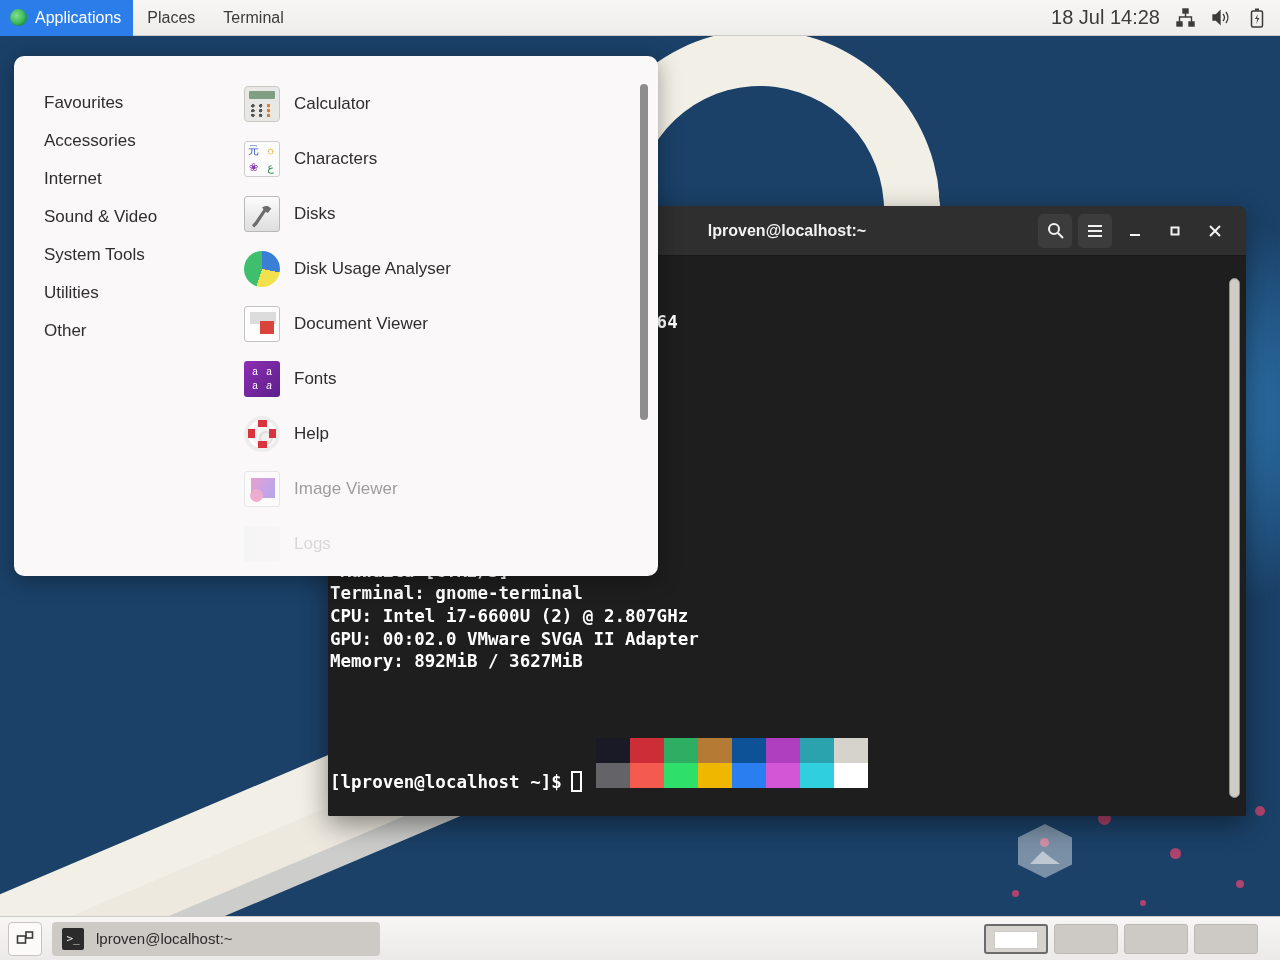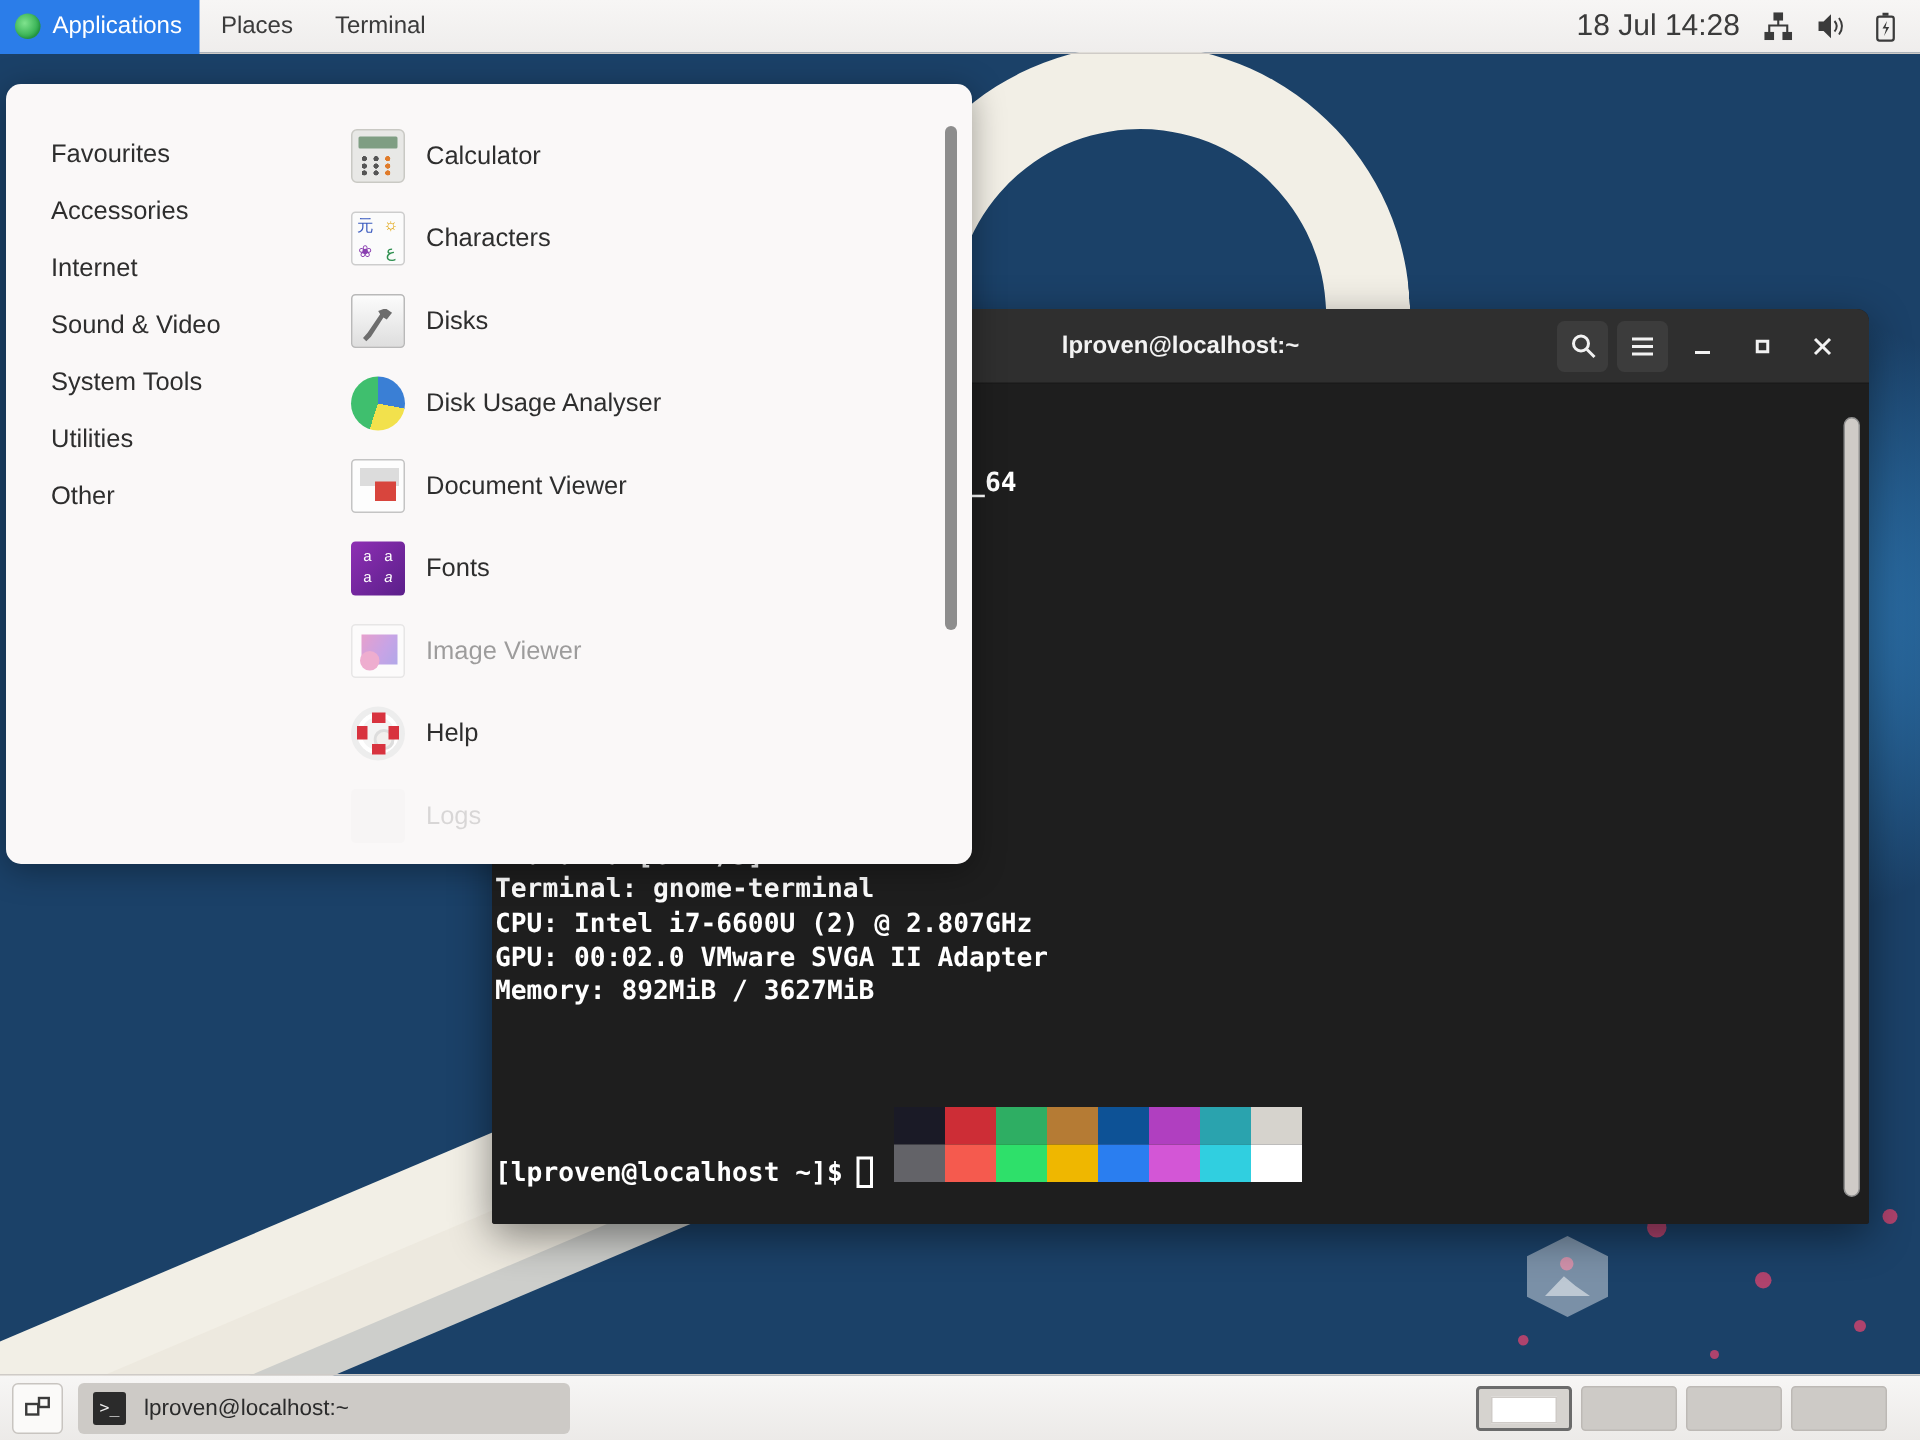--- a/index.html
+++ b/index.html
@@ -103,21 +103,21 @@
   }
   #panel-right {
     margin-left: auto; display: flex; align-items: center;
     gap: 14px; padding-right: 12px;
   }
   #clock { color: #3b3b3b; font-size: 20px; }
   .tray-icon { width: 22px; height: 22px; color: #3b3b3b; display:flex; align-items:center; justify-content:center;}
 
   
   #apps-menu {
-    position: absolute; left: 4px; top: 56px;
+    position: absolute; left: 14px; top: 56px;
     width: 644px; height: 520px;
     background: #faf8f8;
     border-radius: 10px;
     box-shadow: 0 4px 22px rgba(0,0,0,.35);
     z-index: 55;
     display: flex;
     overflow: hidden;
   }
   #menu-categories {
     width: 218px; padding-top: 28px; flex: none;
@@ -508,27 +508,27 @@
       </div>
       <div class="app-item">
         <div class="app-icon ic-fonts">
           <span>a</span>
           <span>a</span>
           <span>a</span>
           <span style="font-style: italic;">a</span>
         </div>
         <div class="label">Fonts</div>
       </div>
+      <div class="app-item">
+        <div class="app-icon ic-help"></div>
+        <div class="label">Help</div>
+      </div>
       <div class="app-item faded-1">
         <div class="app-icon ic-imageviewer"></div>
         <div class="label">Image Viewer</div>
-      </div>
-      <div class="app-item">
-        <div class="app-icon ic-help"></div>
-        <div class="label">Help</div>
       </div>
       <div class="app-item faded-2">
         <div class="app-icon ic-logs"></div>
         <div class="label">Logs</div>
       </div>
     </div>
 </div>
 
 <div id="taskbar">
   <div id="show-desktop-button">

